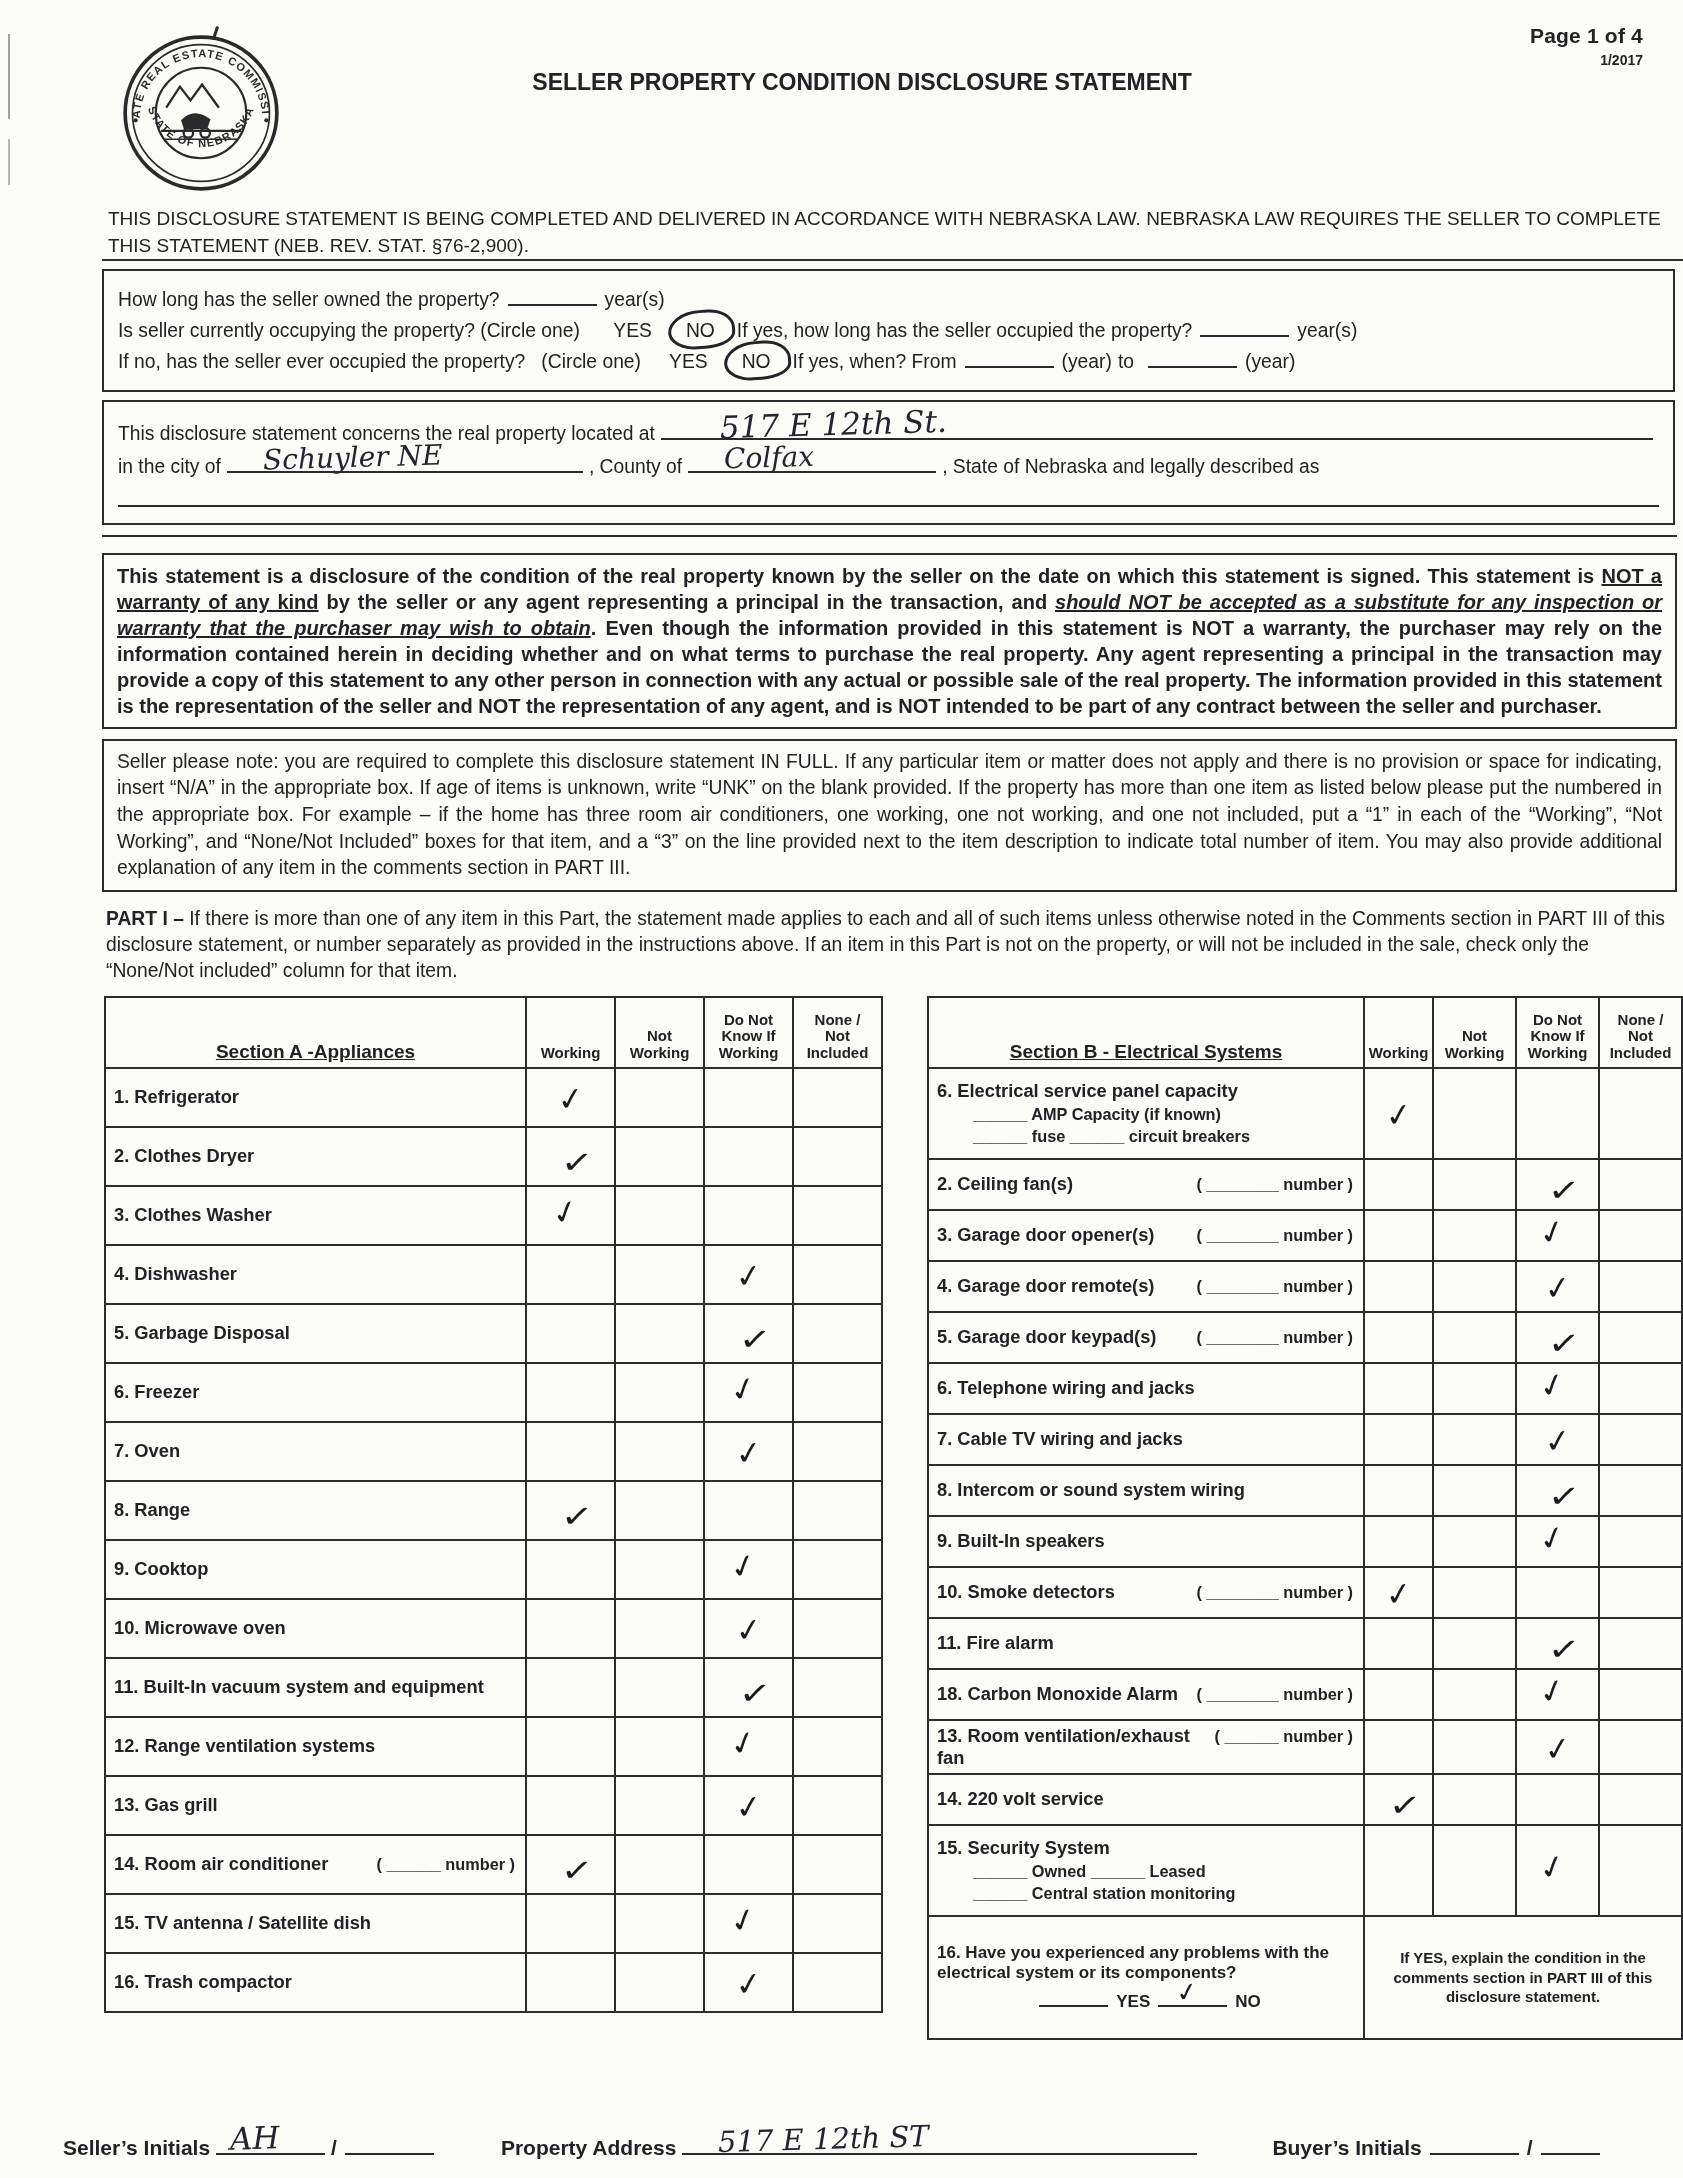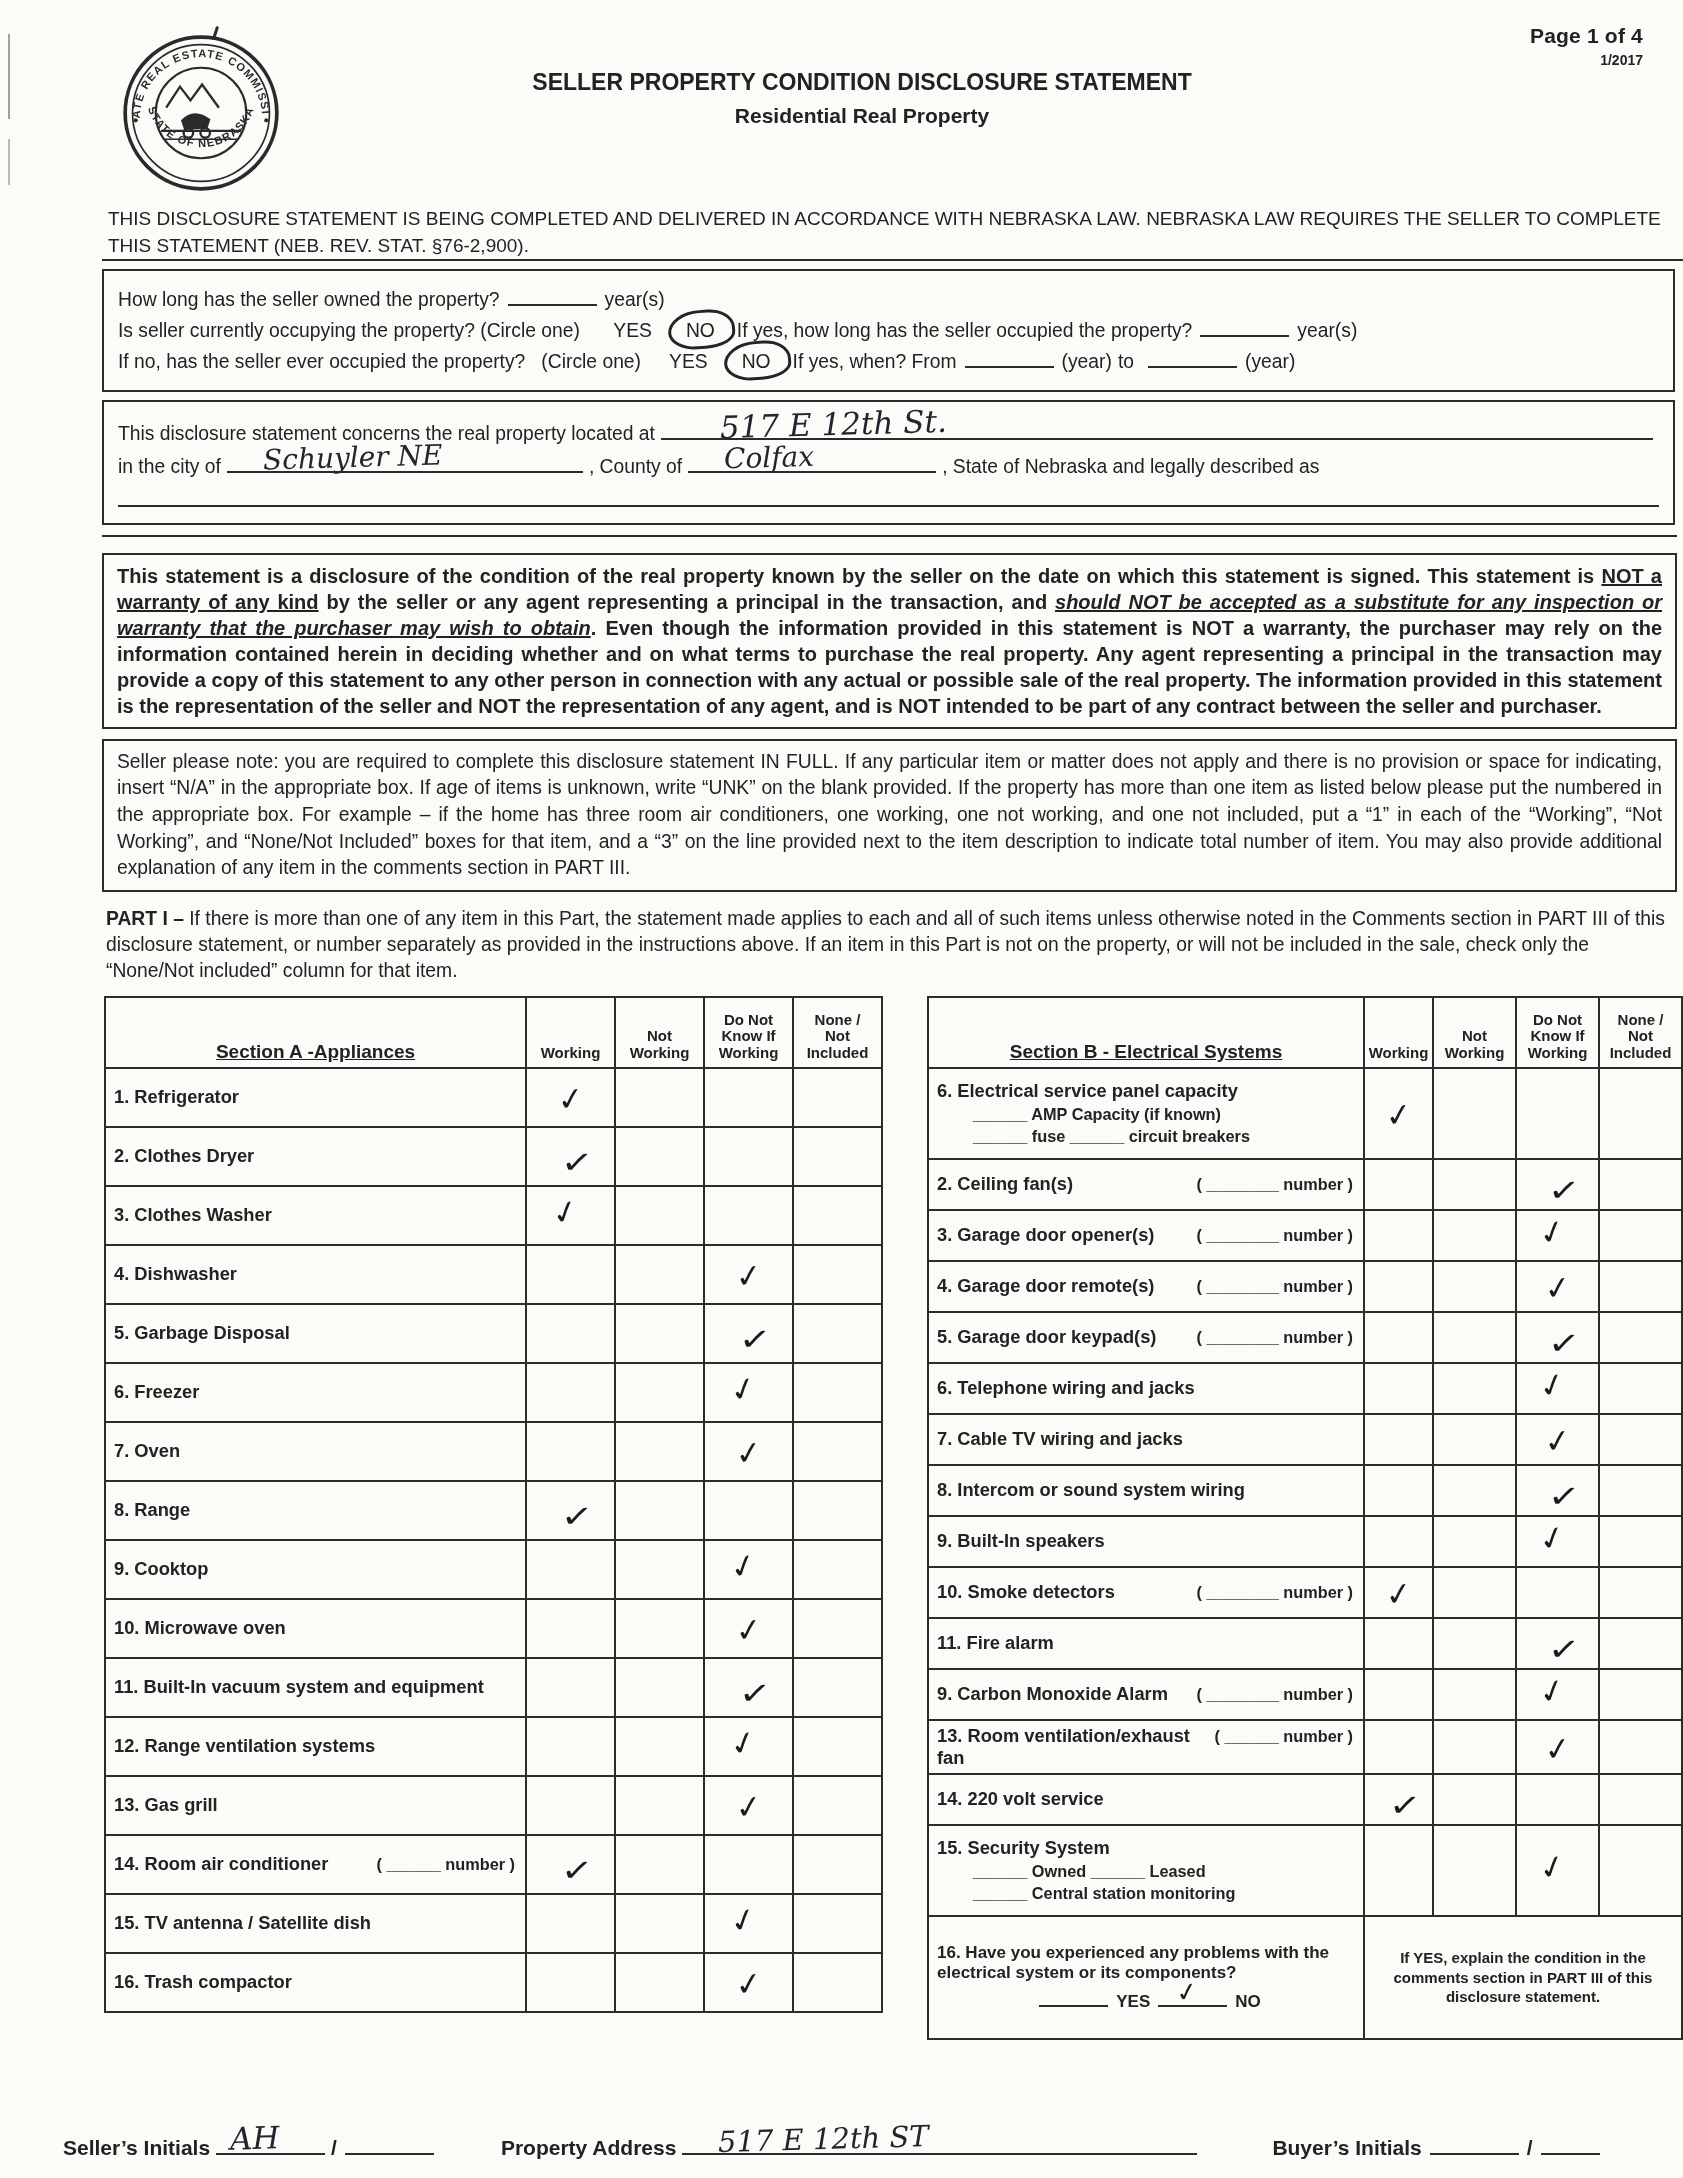--- a/index.html
+++ b/index.html
@@ -154,21 +154,20 @@
         <path d="M 42,70 L 55,50 L 65,63 L 76,48 L 92,70" fill="none" stroke="#2a2a2c" stroke-width="2.2"></path>
         <path d="M 37,92 h 76" stroke="#2a2a2c" stroke-width="2"></path>
         <path d="M 56,82 q 12,-13 28,-1 l -3,9 l -22,1 Z" fill="#2a2a2c"></path>
         <circle cx="63" cy="94" r="4.5" fill="none" stroke="#2a2a2c" stroke-width="2.2"></circle>
         <circle cx="79" cy="94" r="4.5" fill="none" stroke="#2a2a2c" stroke-width="2.2"></circle>
         <path d="M 40,100 h 70" stroke="#2a2a2c" stroke-width="1.4"></path>
       </g>
     </svg>
     <div class="titles">
       <div class="t2">SELLER PROPERTY CONDITION DISCLOSURE STATEMENT</div>
-      <div class="t3">Residential Real Property</div>
     </div>
   </div>
 
   <p class="intro">THIS DISCLOSURE STATEMENT IS BEING COMPLETED AND DELIVERED IN ACCORDANCE WITH NEBRASKA LAW. NEBRASKA LAW REQUIRES THE SELLER TO COMPLETE THIS STATEMENT (NEB. REV. STAT. §76-2,900).</p>
 
   <div class="rule"></div>
 
   <div class="box">
     <div class="line">
       <span>How long has the seller owned the property?</span>
@@ -492,21 +491,21 @@
           <tr class="reg">
             <td class="item-cell">11. Fire alarm</td>
             <td class="chk-cell"></td>
             <td class="chk-cell"></td>
             <td class="chk-cell"><span class="check v1">✓</span></td>
             <td class="chk-cell"></td>
           </tr>
           <tr class="reg">
             <td class="item-cell">
               <div class="lbl-row">
-                <span>9.  Carbon Monoxide Alarm</span>
+                <span>18.  Carbon Monoxide Alarm</span>
                 <span class="num-suffix">( ________ number )</span>
               </div>
             </td>
             <td class="chk-cell"></td>
             <td class="chk-cell"></td>
             <td class="chk-cell"><span class="check v2">✓</span></td>
             <td class="chk-cell"></td>
           </tr>
           <tr class="reg">
             <td class="item-cell">

